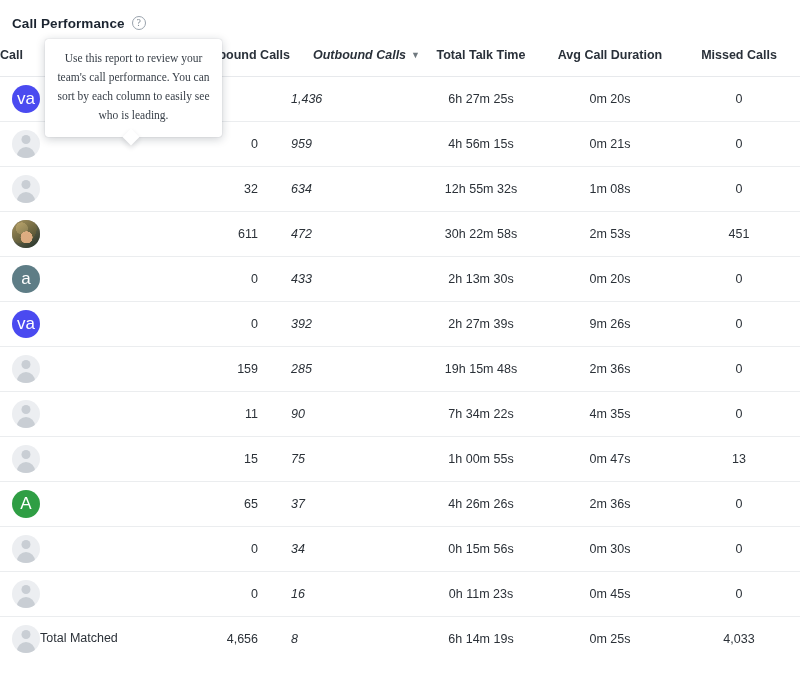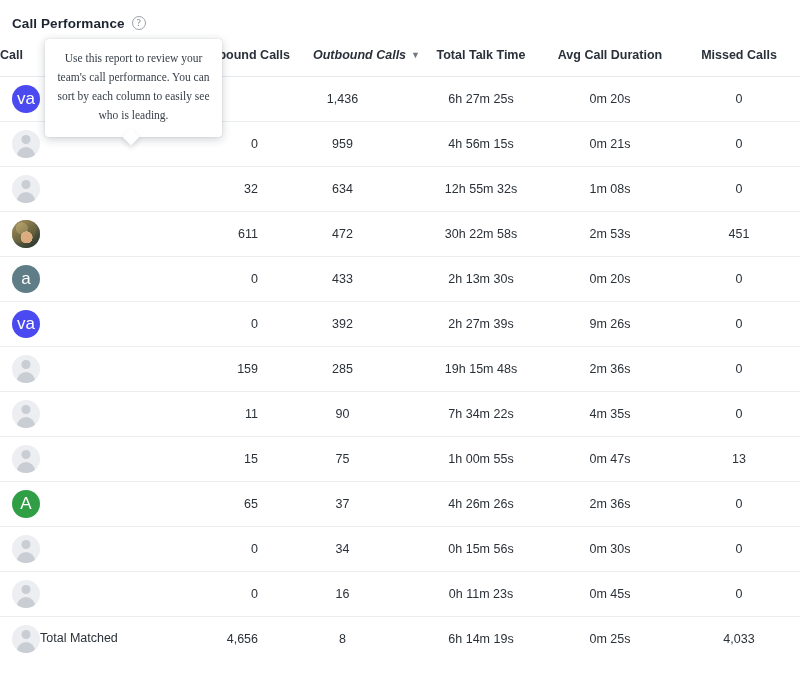--- a/index.html
+++ b/index.html
@@ -80,21 +80,21 @@
   table.calls tbody td {
     border-bottom: 1px solid #ebedef;
     font-size: 12.5px;
     color: #2b3views;
     color: #2b3138;
     height: 45px;
     vertical-align: middle;
   }
   td.c-team { padding-left: 12px; }
   td.c-inbound { text-align: right; padding-right: 32px; }
-  td.c-outbound { text-align: center; padding-right: 26px; }
+  td.c-outbound { text-align: left; padding-right: 26px; font-style: italic; }
   td.c-talk { text-align: center; }
   td.c-avg { text-align: center; }
   td.c-missed { text-align: center; }
 
   .avatar {
     width: 28px;
     height: 28px;
     border-radius: 50%;
     display: inline-flex;
     align-items: center;

